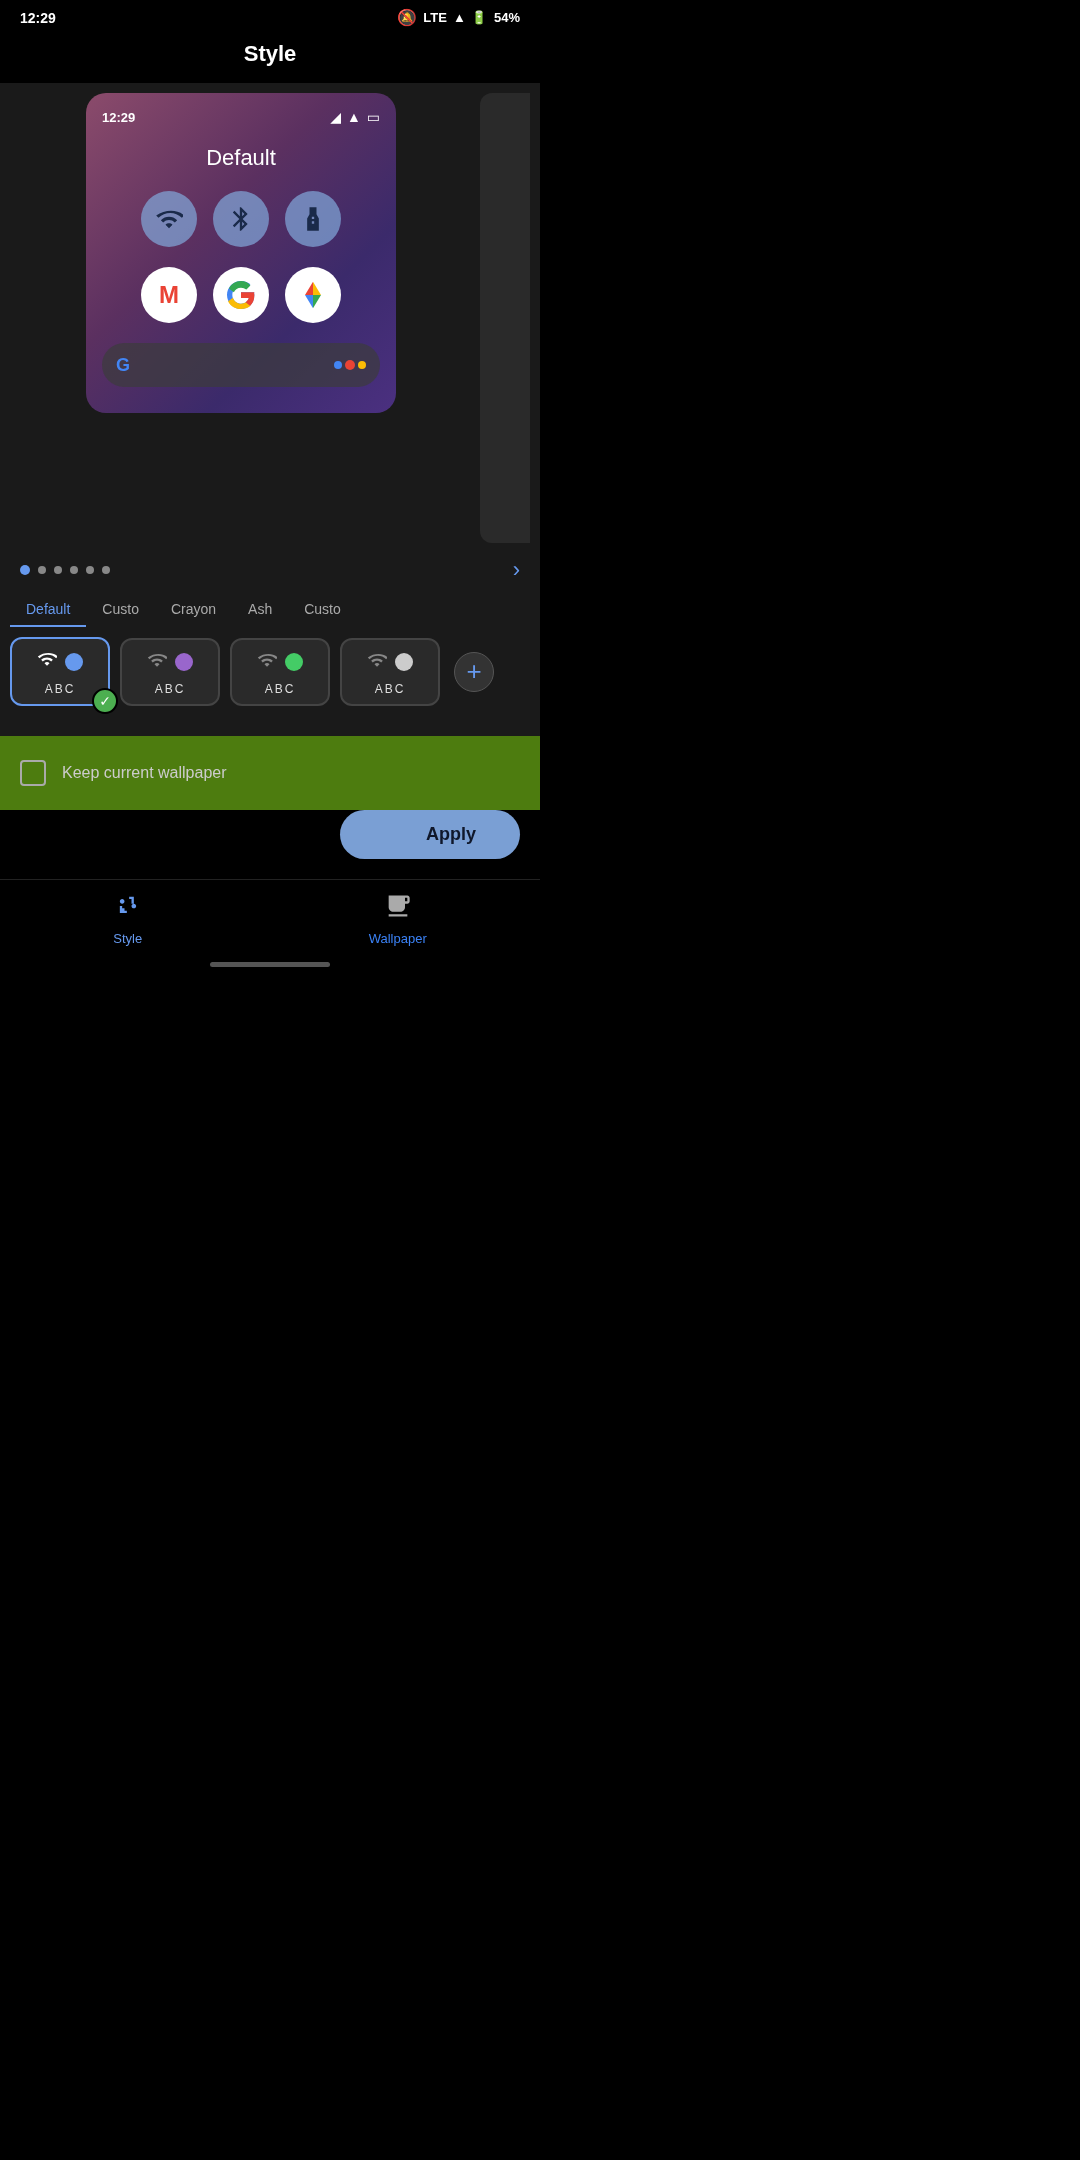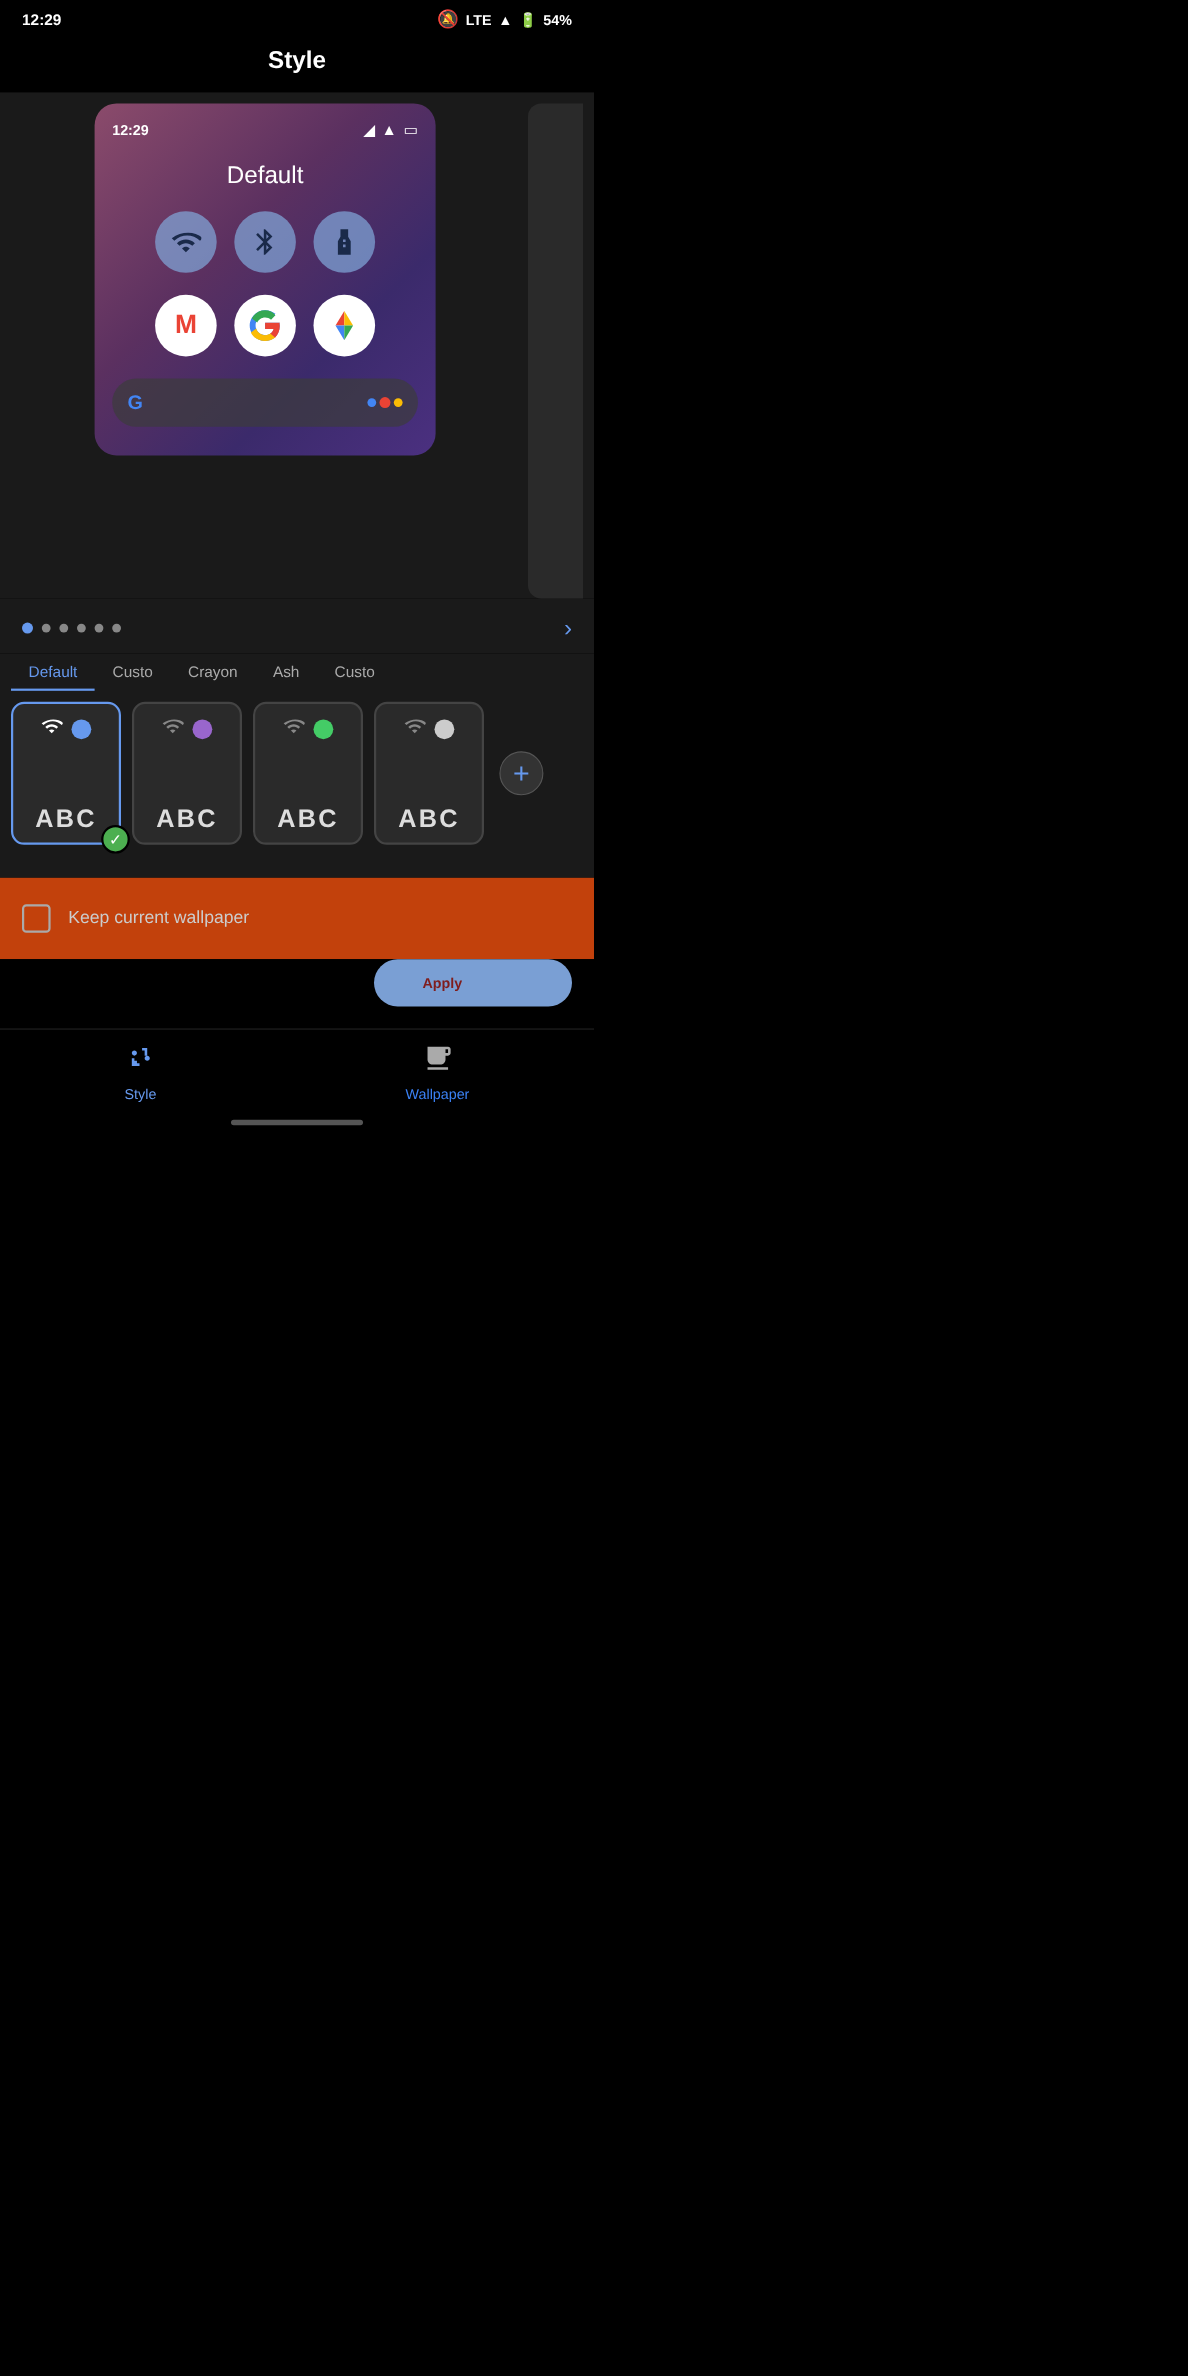--- a/index.html
+++ b/index.html
@@ -177,25 +177,24 @@
     .card-icons-row {
       display: flex;
       gap: 8px;
       align-items: center;
       justify-content: center;
     }
     .color-dot {
       width: 18px; height: 18px; border-radius: 50%;
     }
     .card-abc {
-      font-size: 23px;
-      font-weight: bold;
+      font-size: 12px;
+      font-weight: normal;
       color: #222;
       letter-spacing: 2px;
-      margin-top: 48px;
     }
     .check-badge {
       position: absolute;
       bottom: -10px;
       right: -10px;
       width: 26px; height: 26px;
       border-radius: 50%;
       background: #4CAF50;
       display: flex; align-items: center; justify-content: center;
       font-size: 14px;
@@ -218,21 +217,21 @@
       align-self: center;
       margin-left: 4px;
     }
 
     
     .keep-wallpaper-row {
       display: flex;
       align-items: center;
       gap: 16px;
       padding: 24px 20px;
-      background: #c2410c;
+      background: #4d7c0f;
     }
     .checkbox {
       width: 26px; height: 26px;
       border: 2px solid #aaa;
       border-radius: 4px;
       background: transparent;
       cursor: pointer;
     }
     .keep-wallpaper-label {
       font-size: 16px;
@@ -241,29 +240,29 @@
 
     
     .apply-row {
       display: flex;
       justify-content: flex-end;
       padding: 0 20px 20px;
       background: #000;
     }
     .apply-btn {
       background: #7A9FD4;
-      color: #7f1d1d;
-      font-size: 13px;
+      color: #0f172a;
+      font-size: 18px;
       font-weight: bold;
       border: none;
       border-radius: 28px;
       padding: 14px 44px;
       cursor: pointer;
       min-width: 180px;
-      text-align: left;
+      text-align: right;
     }
 
     
     .bottom-nav {
       display: flex;
       justify-content: space-around;
       align-items: center;
       background: #000;
       padding: 12px 0 8px;
       border-top: 1px solid #222;

